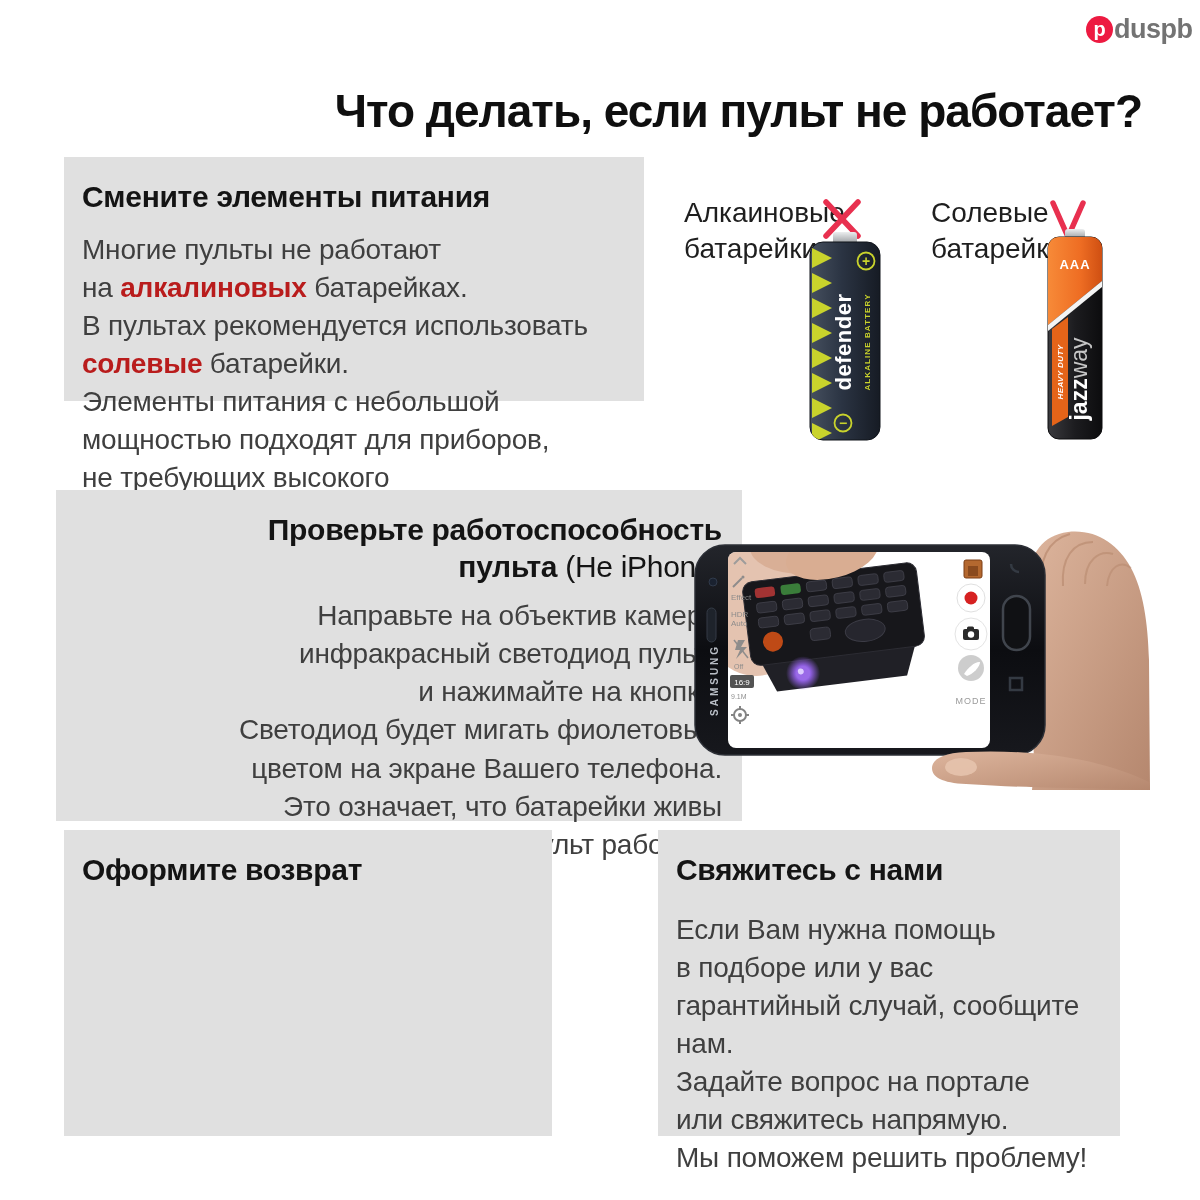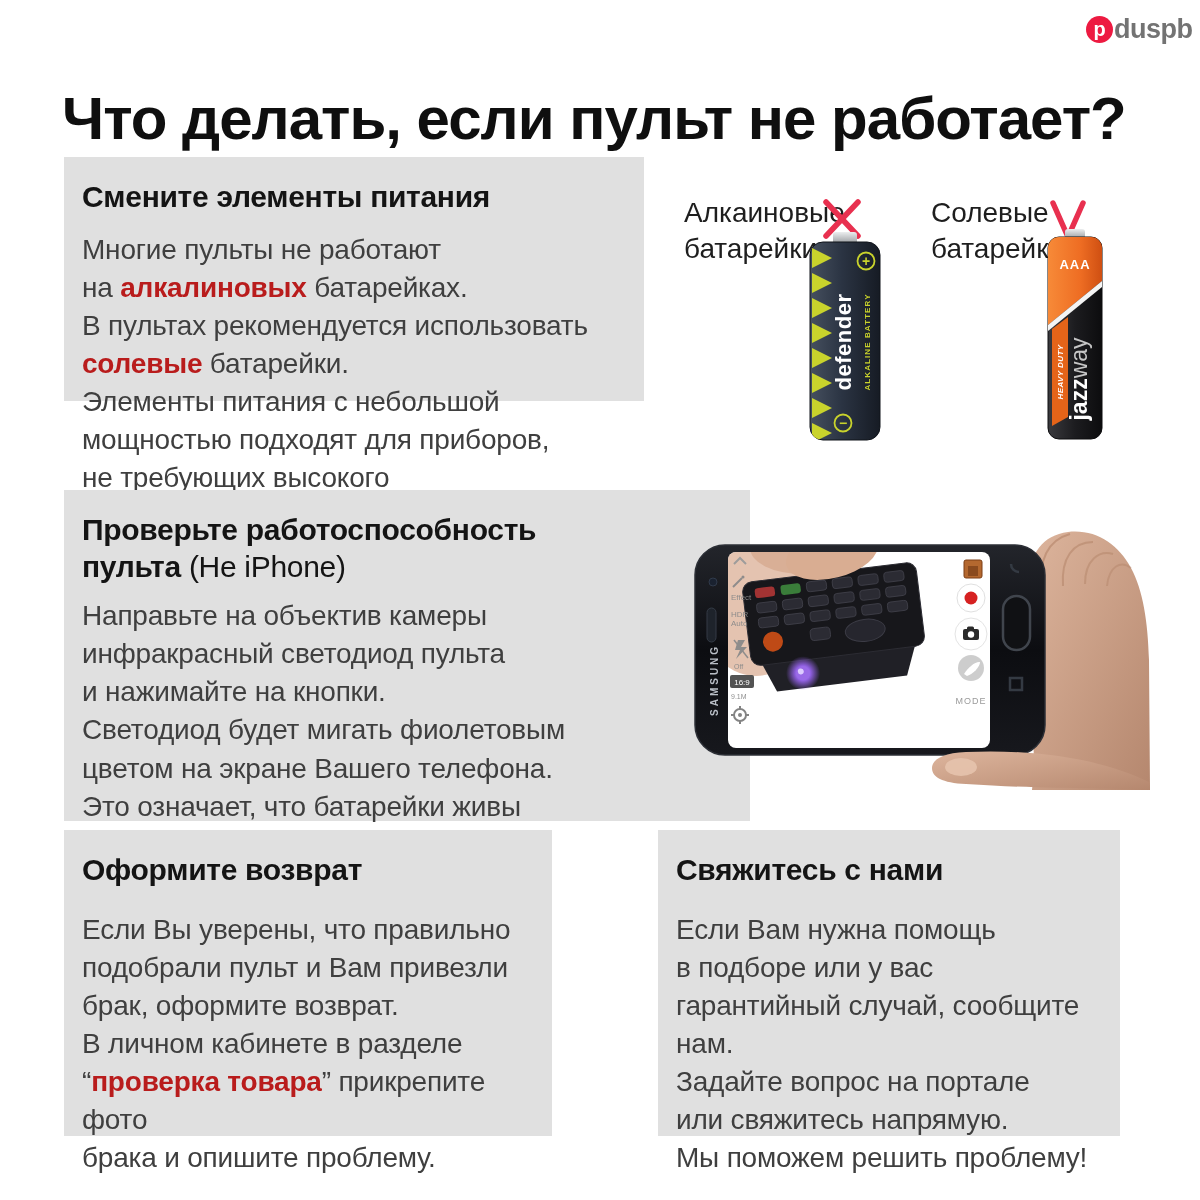--- a/index.html
+++ b/index.html
@@ -11,37 +11,37 @@
   .logo{position:absolute;left:1086px;top:14px;display:flex;align-items:center;gap:1px;}
   .logo-circle{
     width:27px;height:27px;border-radius:50%;background:#ed1a41;color:#ffffff;
     display:flex;align-items:center;justify-content:center;
     font-size:20px;font-weight:700;line-height:1;padding-bottom:2px;box-sizing:border-box;
   }
   .logo-text{font-size:27px;font-weight:700;color:#737373;letter-spacing:-0.5px;}
   
   .page-title{
     position:absolute;left:62px;top:84px;margin:0;width:1080px;
-    font-size:60px;font-weight:700;letter-spacing:-1px;color:#0f0f0f;
+    font-size:46px;font-weight:700;letter-spacing:-1px;color:#0f0f0f;text-align:right;
   }
   
   .box{position:absolute;background:#e0e0e0;box-sizing:border-box;padding:22px 20px 18px 18px;}
   .box-heading{
     margin:0;font-size:30px;line-height:1.22;color:#141414;letter-spacing:-0.3px;
     font-weight:700;white-space:pre-line;
   }
   .box-heading b{font-weight:700;}
   .box-heading span{font-weight:400;}
   .box-body{
     margin:15px 0 0 0;font-size:28px;line-height:1.36;color:#3f3f3f;
     white-space:pre-line;letter-spacing:-0.2px;
   }
   .box-body b{color:#b91c1c;}
   .box-batteries{left:64px;top:157px;width:580px;height:244px;}
-  .box-check{left:64px;top:490px;width:686px;height:331px;}
+  .box-check{left:56px;top:490px;width:686px;height:331px;text-align:right;}
   .box-check .box-body{margin-top:12px;}
   .box-return{left:64px;top:830px;width:488px;height:306px;}
   .box-return .box-body{margin-top:22px;}
   .box-contact{left:658px;top:830px;width:462px;height:306px;}
   .box-contact .box-body{margin-top:22px;}
   
   .bat-label{
     position:absolute;font-size:28px;line-height:1.3;color:#1e1e1e;white-space:pre-line;
   }
   .bat-label.alkaline{left:684px;top:195px;}
@@ -283,26 +283,20 @@
     </g>
 
     <g>
       <path d="M469 262 C420 238 352 229 286 232 C262 233 252 240 252 248 C252 257 262 263 286 264 C360 269 430 268 470 270 Z" fill="url(#skinG)"></path>
       <ellipse cx="281" cy="247" rx="16" ry="9" fill="#e6c3ad" opacity="0.9"></ellipse>
     </g>
   </svg>
 
   <section class="box box-return">
     <h2 class="box-heading">Оформите возврат</h2>
-    <p class="box-body"><span>Если Вы уверены, что правильно
-подобрали пульт и Вам привезли
-брак, оформите возврат.
-В личном кабинете в разделе
-“</span><b>проверка товара</b><span>” прикрепите фото
-брака и опишите проблему.</span></p>
   </section>
 
   <section class="box box-contact">
     <h2 class="box-heading">Свяжитесь с нами</h2>
     <p class="box-body">Если Вам нужна помощь
 в подборе или у вас
 гарантийный случай, сообщите
 нам.
 Задайте вопрос на портале
 или свяжитесь напрямую.

